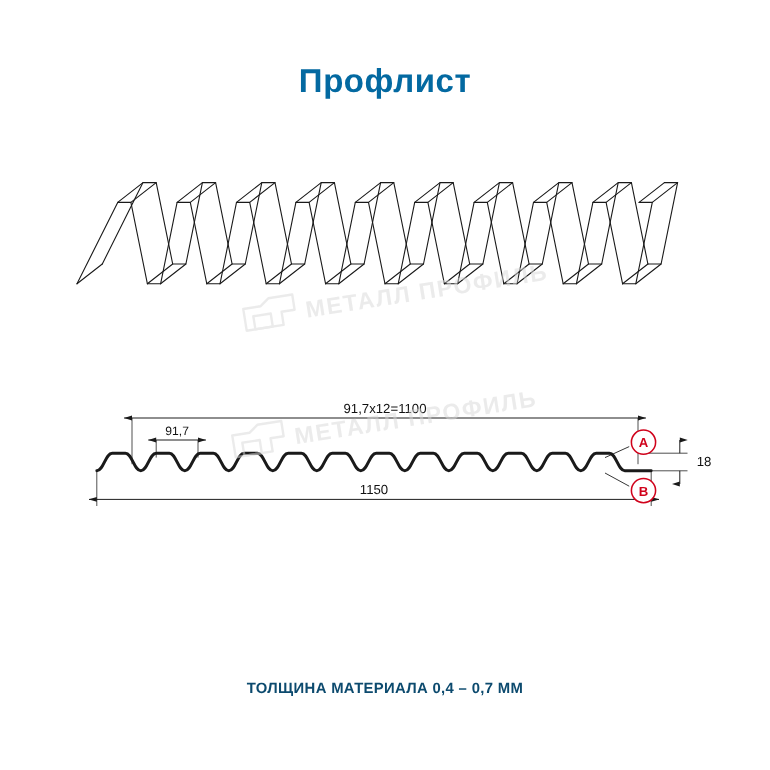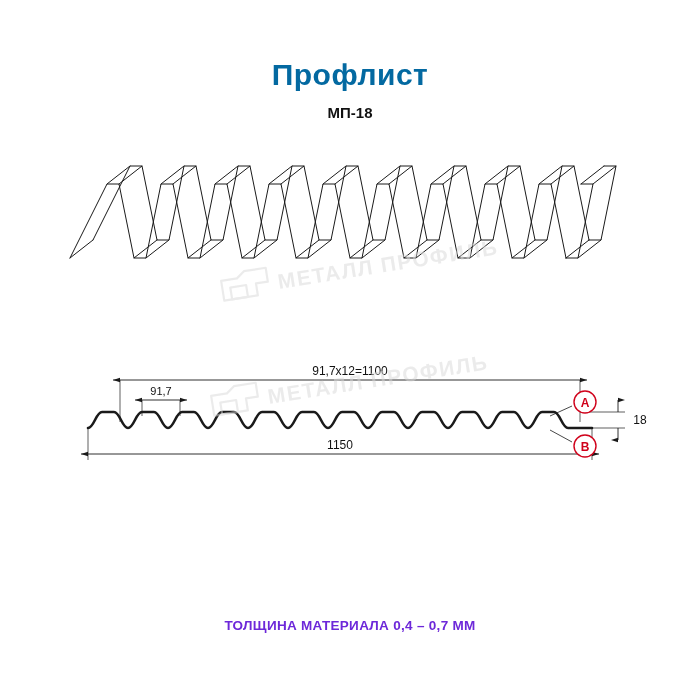--- a/index.html
+++ b/index.html
@@ -44,21 +44,21 @@
   }
   .footer-note {
     position: absolute;
     top: 618px;
     left: 0;
     width: 700px;
     text-align: center;
     font-size: 13.5px;
     font-weight: bold;
     letter-spacing: 0.3px;
-    color: #6d28d9;
+    color: #0c4a6e;
   }
   .iso-wrap {
     position: absolute;
     left: 60px;
     top: 140px;
     width: 600px;
     height: 160px;
   }
   .section-wrap {
     position: absolute;
@@ -91,21 +91,20 @@
     font-weight: bold;
     fill: #d0021b;
   }
 </style>
 </head>
 <body>
 
 <div class="page">
 
   <div class="title">Профлист</div>
-  <div class="subtitle">МП-18</div>
 
   <div class="iso-wrap">
     <svg width="600" height="160" viewBox="0 0 600 160">
       <g fill="none" stroke="#1a1a1a" stroke-width="1" stroke-linejoin="round" stroke-linecap="round">
 
         <path d="M33,100
                  L70,26 L82,26 L97,100 L109,100
                  L124,26 L136,26 L151,100 L163,100
                  L178,26 L190,26 L205,100 L217,100
                  L232,26 L244,26 L259,100 L271,100

